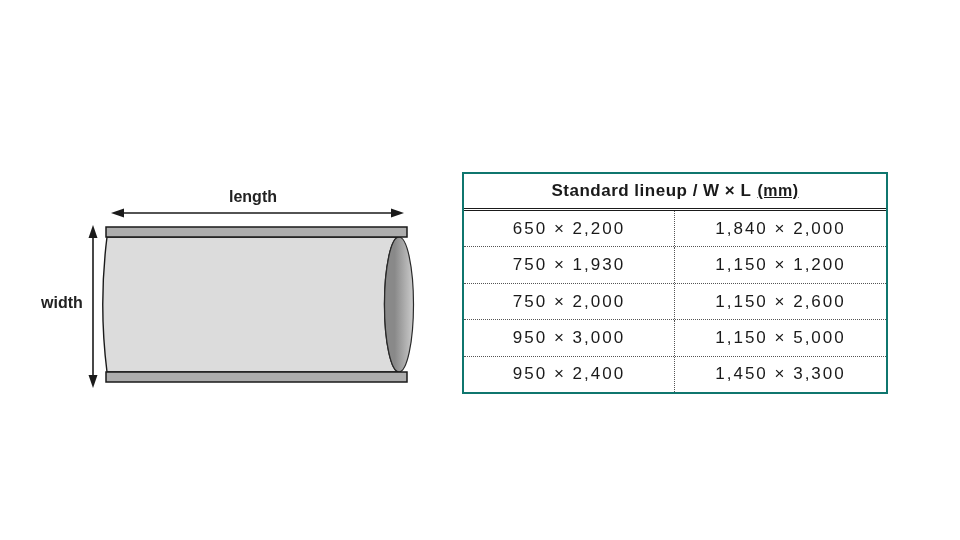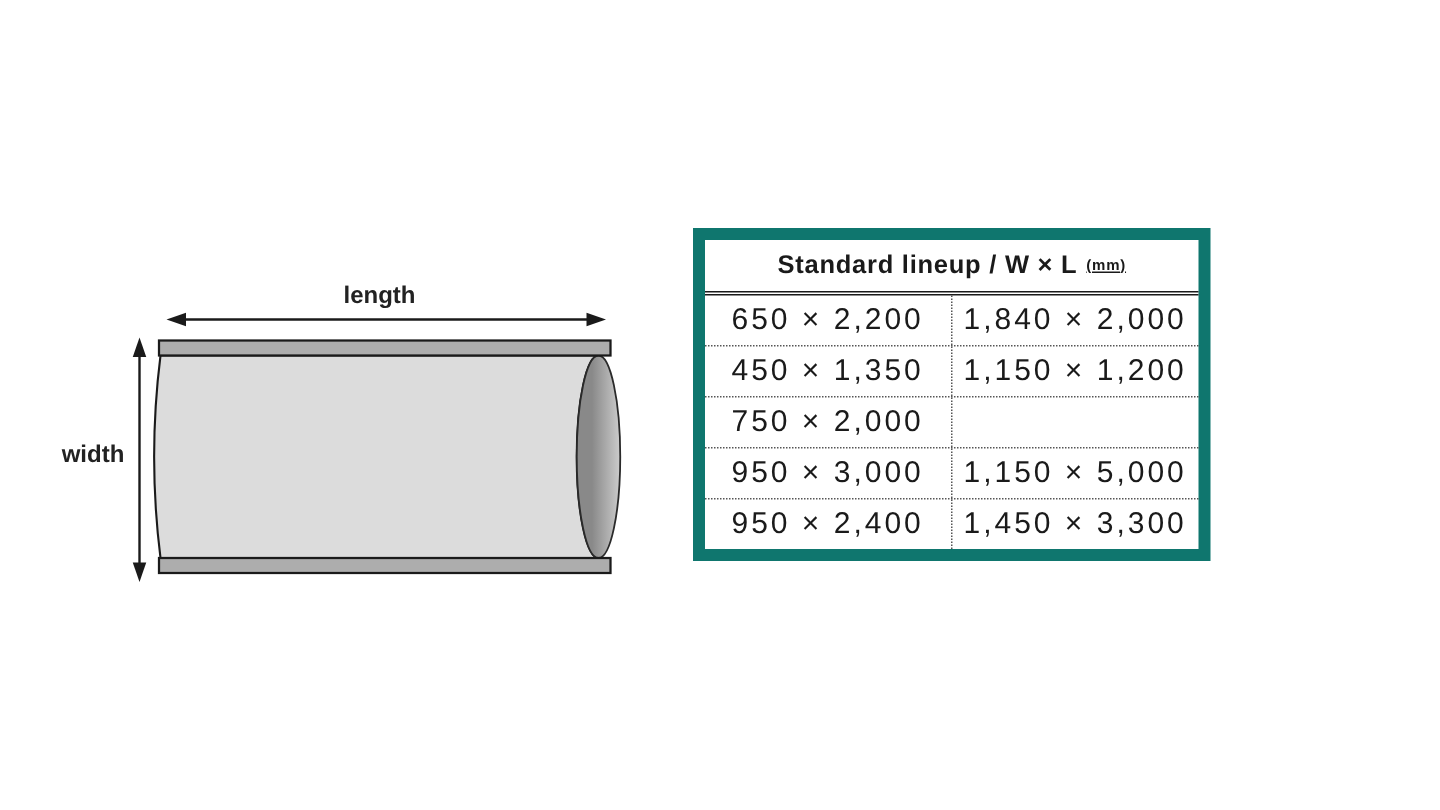--- a/index.html
+++ b/index.html
@@ -22,44 +22,44 @@
     left: 20px;
     top: 160px;
     width: 430px;
     height: 250px;
   }
 
   
   .lineup-table {
     position: absolute;
     left: 462px;
-    top: 152px;
-    width: 345px;
+    top: 172px;
+    width: 426px;
     height: 222px;
-    border: 8px solid #0f766e;
+    border: 2px solid #0f766e;
     background: #ffffff;
     box-sizing: border-box;
     display: flex;
     flex-direction: column;
     color: #1a1a1a;
   }
   .lineup-header {
     height: 34px;
     flex: 0 0 auto;
     border-bottom: 3px double #1a1a1a;
     display: flex;
     align-items: center;
     justify-content: center;
     font-size: 17px;
     font-weight: bold;
     letter-spacing: 0.5px;
     white-space: pre;
   }
   .lineup-header .unit {
-    font-size: 10px;
+    font-size: 16px;
     margin-left: 6px;
     font-weight: bold;
     text-decoration: underline;
   }
   .lineup-rows {
     flex: 1 1 auto;
     display: flex;
     flex-direction: column;
   }
   .lineup-row {
@@ -68,21 +68,21 @@
     grid-template-columns: 1fr 1fr;
     border-bottom: 1px dotted #555;
   }
   .lineup-row:last-child {
     border-bottom: none;
   }
   .lineup-cell {
     display: flex;
     align-items: center;
     justify-content: center;
-    font-size: 20px;
+    font-size: 17px;
     letter-spacing: 2px;
     color: #1a1a1a;
     white-space: pre;
   }
   .lineup-cell.col-left {
     border-right: 1px dotted #555;
   }
 </style>
 </head>
 <body>
@@ -125,25 +125,26 @@
     <div class="lineup-header">
       <span>Standard lineup / W × L</span>
       <span class="unit">(mm)</span>
     </div>
     <div class="lineup-rows">
       <div class="lineup-row">
         <div class="lineup-cell col-left">650 × 2,200</div>
         <div class="lineup-cell">1,840 × 2,000</div>
       </div>
       <div class="lineup-row">
-        <div class="lineup-cell col-left">450 × 1,350</div>
+        <div class="lineup-cell col-left">750 × 1,930</div>
         <div class="lineup-cell">1,150 × 1,200</div>
       </div>
       <div class="lineup-row">
         <div class="lineup-cell col-left">750 × 2,000</div>
+        <div class="lineup-cell">1,150 × 2,600</div>
       </div>
       <div class="lineup-row">
         <div class="lineup-cell col-left">950 × 3,000</div>
         <div class="lineup-cell">1,150 × 5,000</div>
       </div>
       <div class="lineup-row">
         <div class="lineup-cell col-left">950 × 2,400</div>
         <div class="lineup-cell">1,450 × 3,300</div>
       </div>
     </div>

